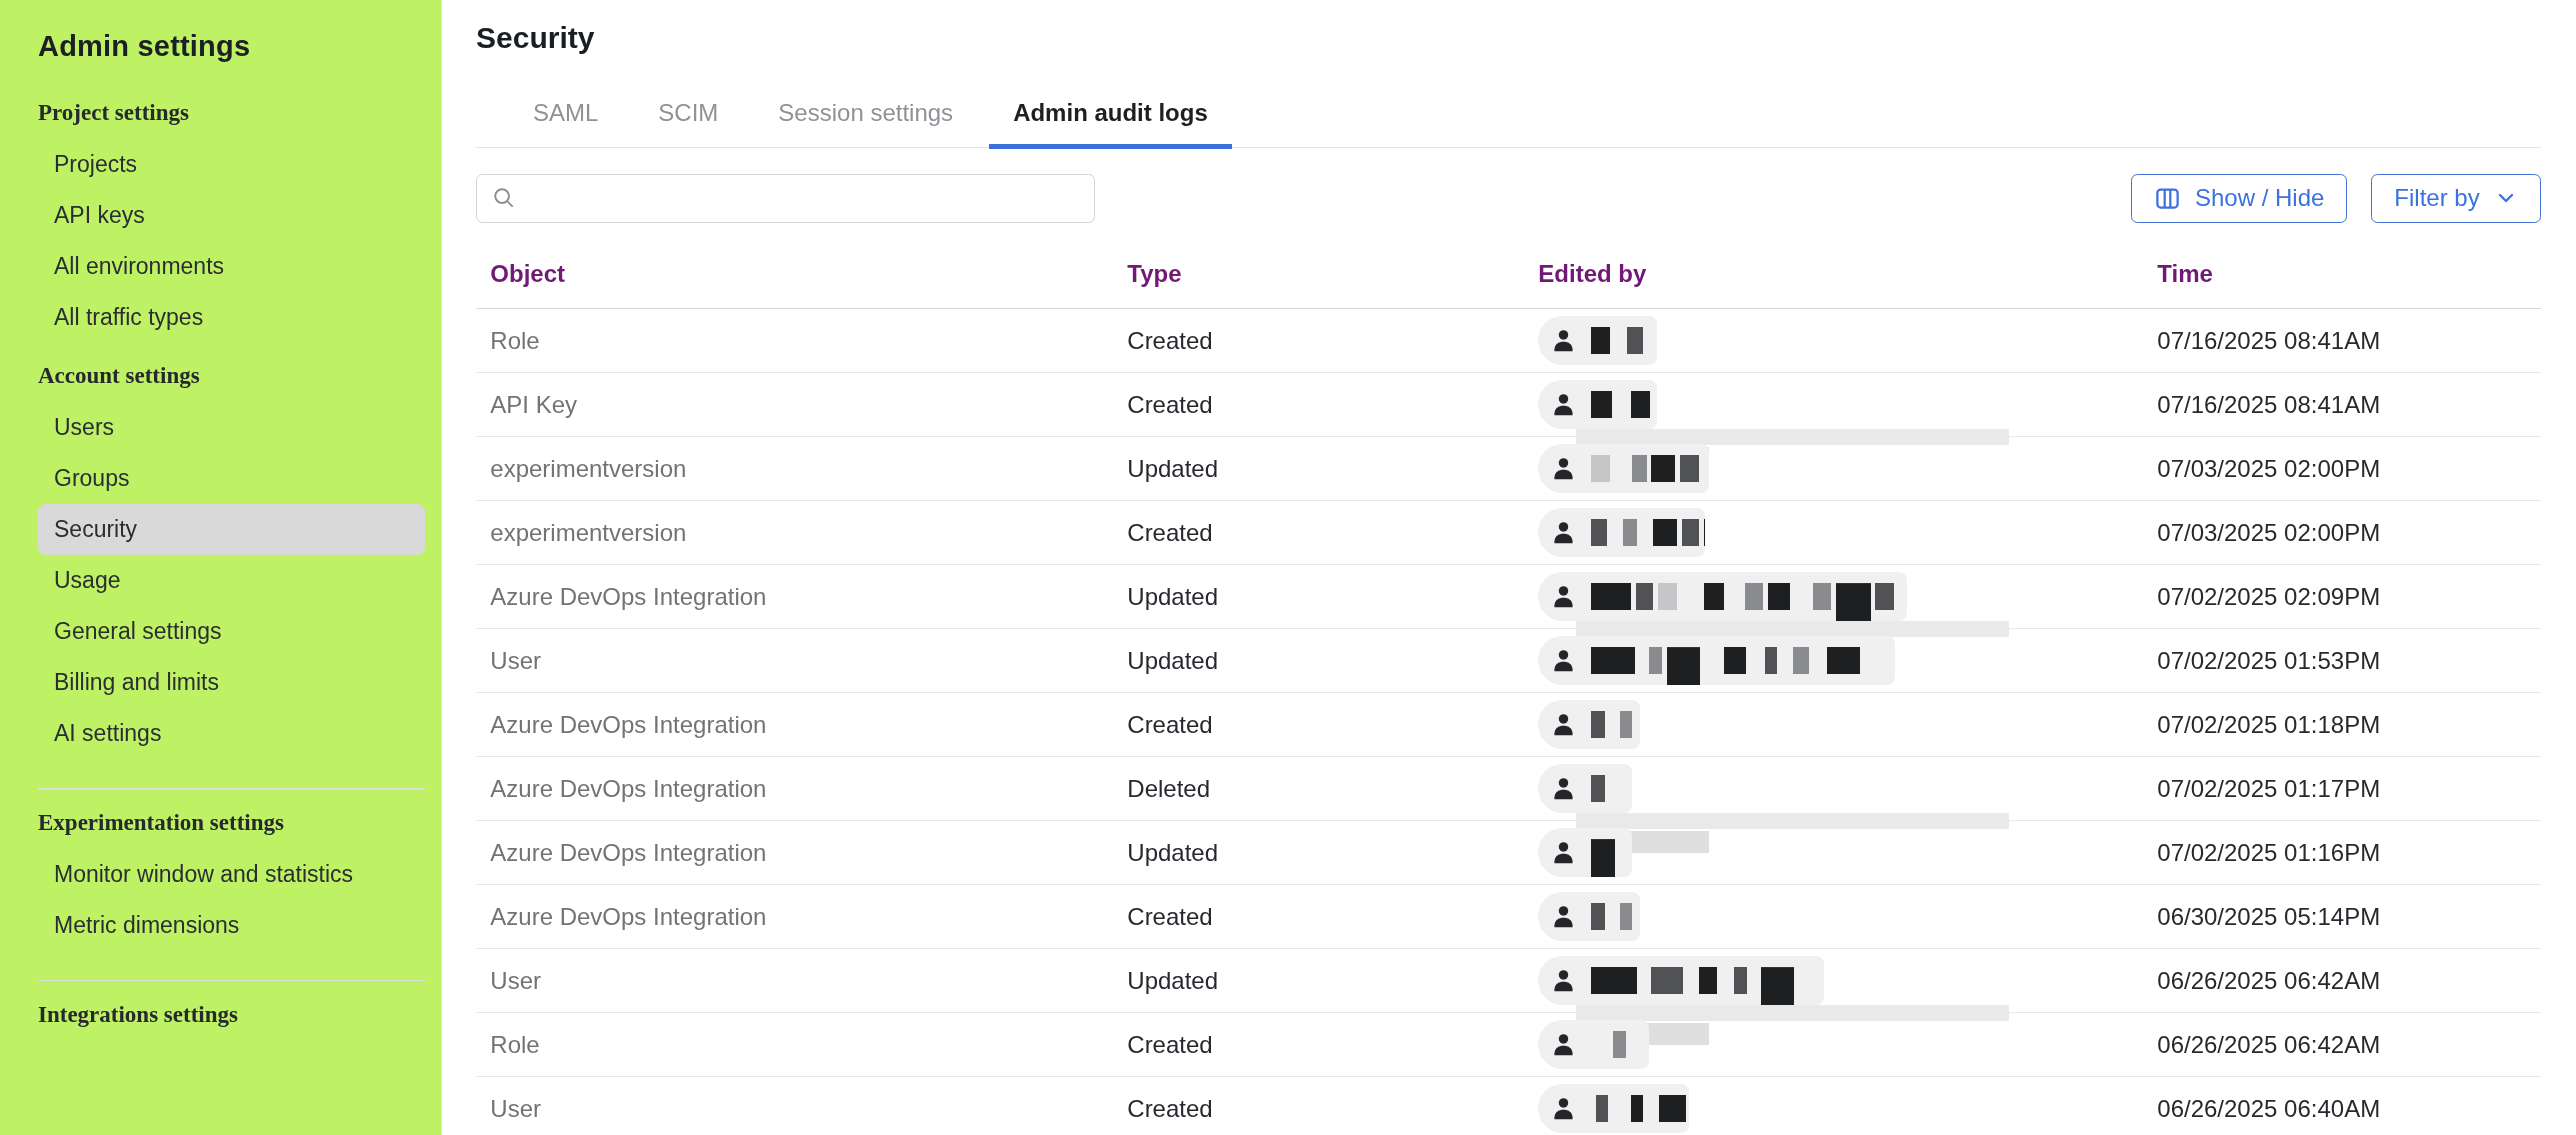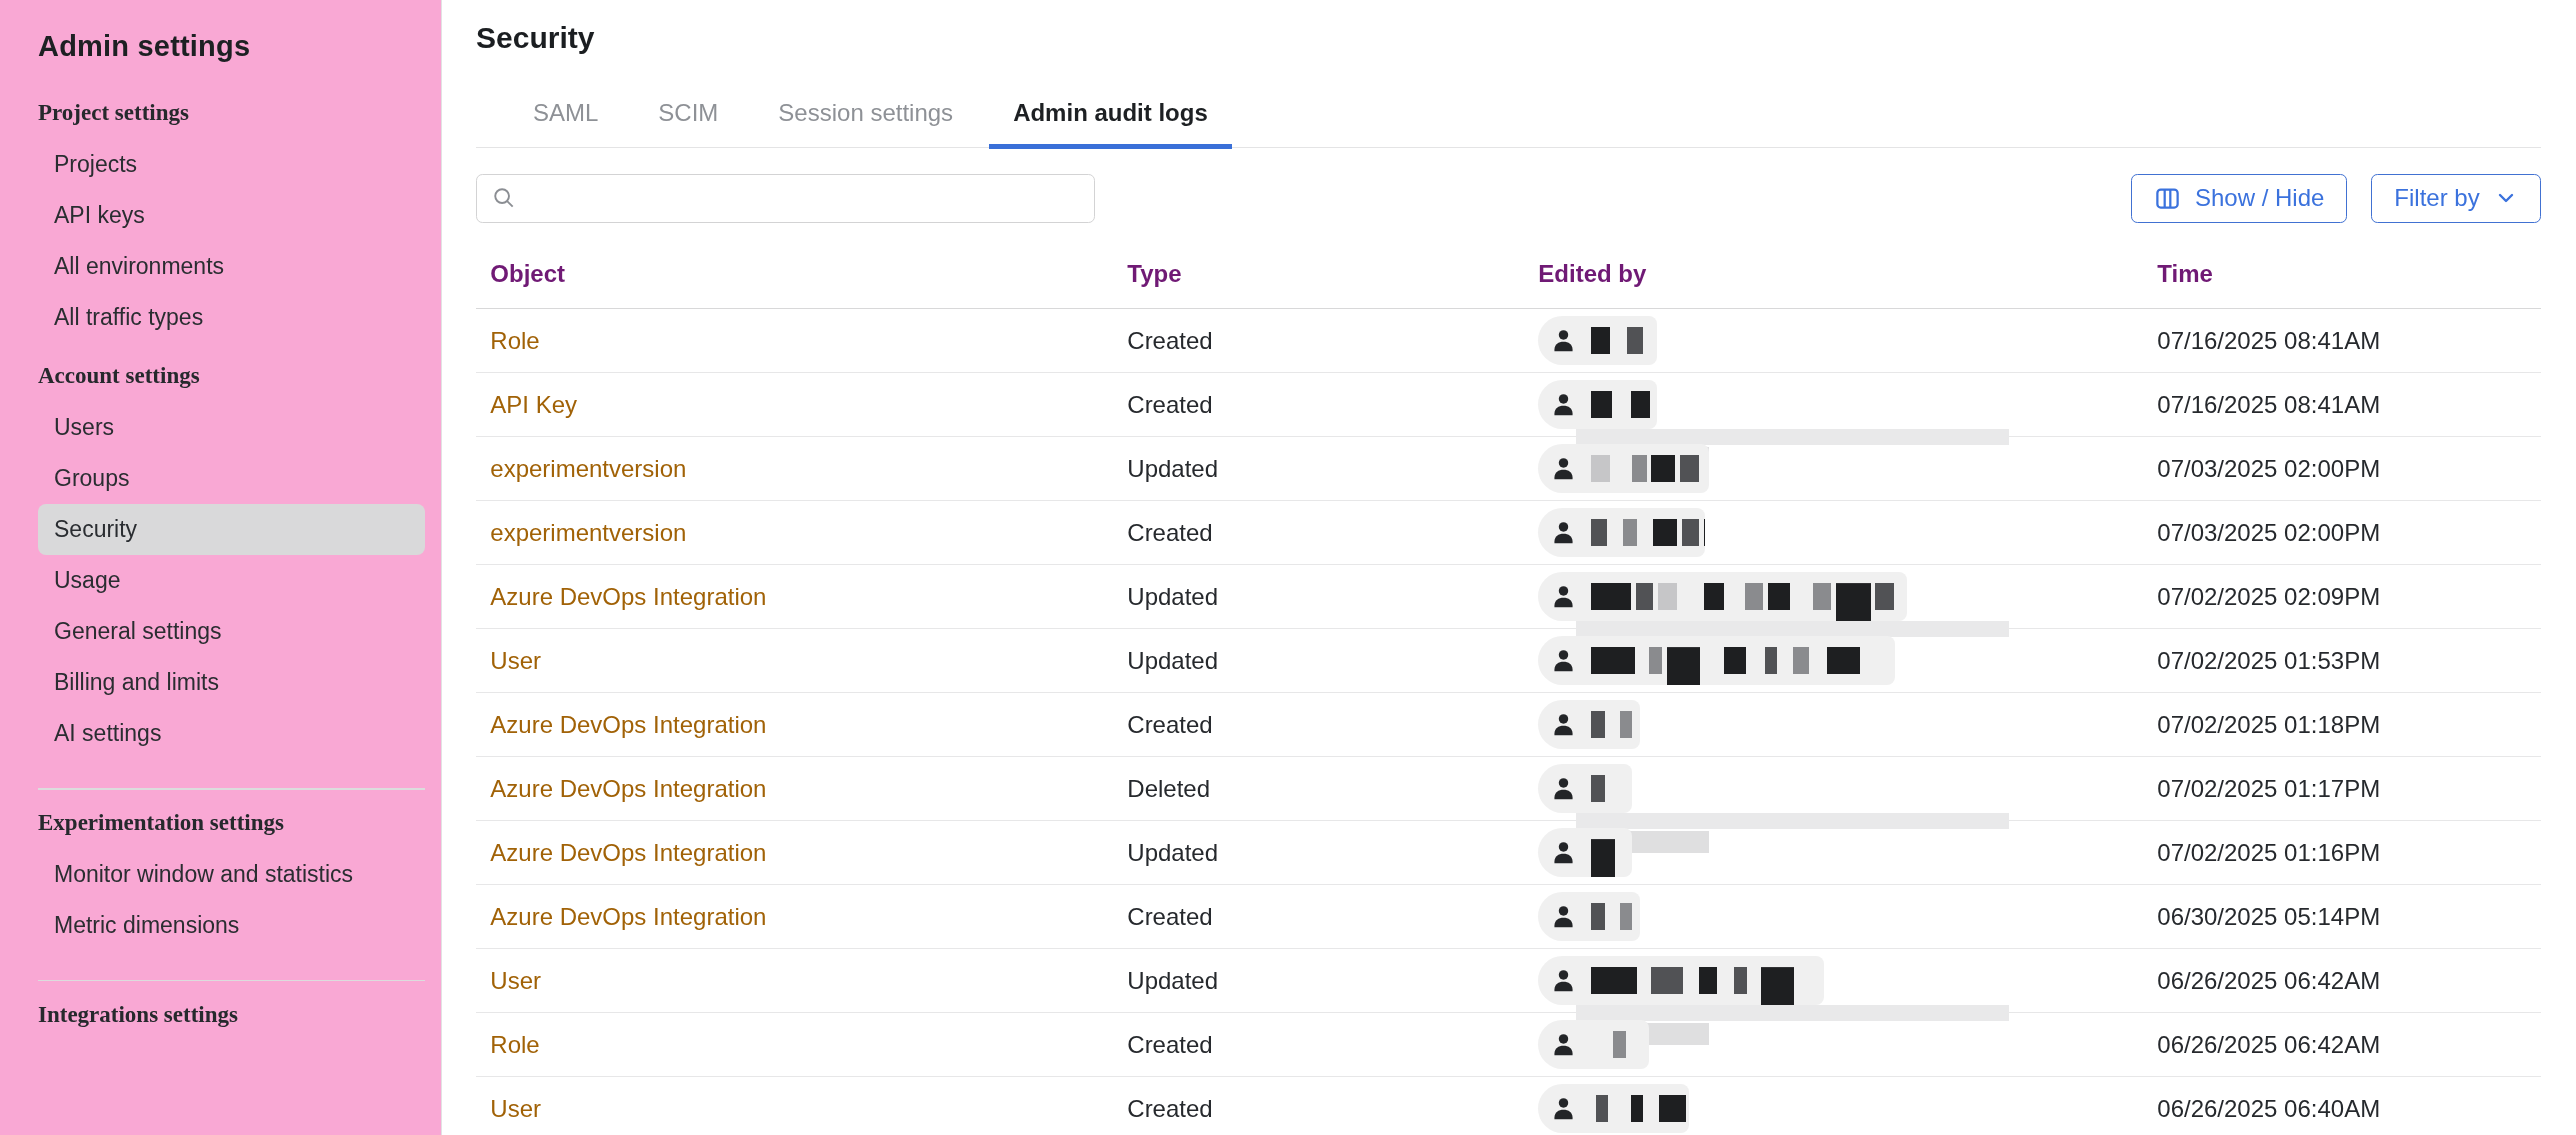--- a/index.html
+++ b/index.html
@@ -7,21 +7,21 @@
   body {
     width:2576px; height:1136px; overflow:hidden;
     font-family:"Liberation Sans", sans-serif;
     background:#ffffff; color:#26292d;
   }
   .app { display:flex; width:2576px; height:1136px; }
 
   
   .sidebar {
     width:442px; min-width:442px; height:100%;
-    background:#f9a8d4; border-right:1.6px solid #e2e2e3;
+    background:#bef264; border-right:1.6px solid #e2e2e3;
     padding:22px 0 0 38px;
   }
   .sidebar-title { font-size:29px; font-weight:700; color:#1d2023; margin:8px 0 37px; letter-spacing:0.2px; }
   .section-header { font-size:23px; font-weight:700; color:#26292d; margin:20.6px 0 12.7px;font-family:Liberation Serif, serif; }
   .side-item {
     width:387px; font-size:23px; color:#2a2d31;
     padding:12px 0 12px 16px; border-radius:8px; cursor:pointer;
   }
   .side-item.selected { background:#d9d9da; }
   .side-divider { width:387px; height:1.6px; background:#dcdcdd; margin:29px 0 4.8px; }
@@ -55,21 +55,21 @@
 
   
   .table { margin-top:37px; }
   .thead, .trow {
     display:grid; grid-template-columns:637px 411px 619px 1fr;
     padding-left:14.3px; align-items:center;
   }
   .thead { font-size:24px; font-weight:700; color:#701a75; padding-bottom:20.6px; border-bottom:1.6px solid #d8d8d9; }
   .trow { height:64px; border-bottom:1.6px solid #e7e7e8; }
   .cell { font-size:24px; color:#26292d; }
-  .cell.object a { color:#a16207; text-decoration:none; font-weight:500; cursor:pointer; }
+  .cell.object a { color:#737373; text-decoration:none; font-weight:500; cursor:pointer; }
   .cell.editor { position:relative; height:100%; display:flex; align-items:center; }
   .pill {
     display:flex; align-items:center; height:49px; background:#f0f0f0;
     border-radius:24.6px 8px 8px 24.6px; padding:0 14.3px 0 11px;
     overflow:hidden; position:relative; z-index:1; flex:none;
   }
   .pill svg { flex:none; margin-right:12.7px; }
   .blk { display:inline-block; height:27px; flex:none; }
   .blk.drop { height:41px; transform:translateY(7.1px); }
   .bar-long { position:absolute; top:-8.7px; left:38px; width:433px; height:16px; background:#e9e9ea; z-index:0; }

